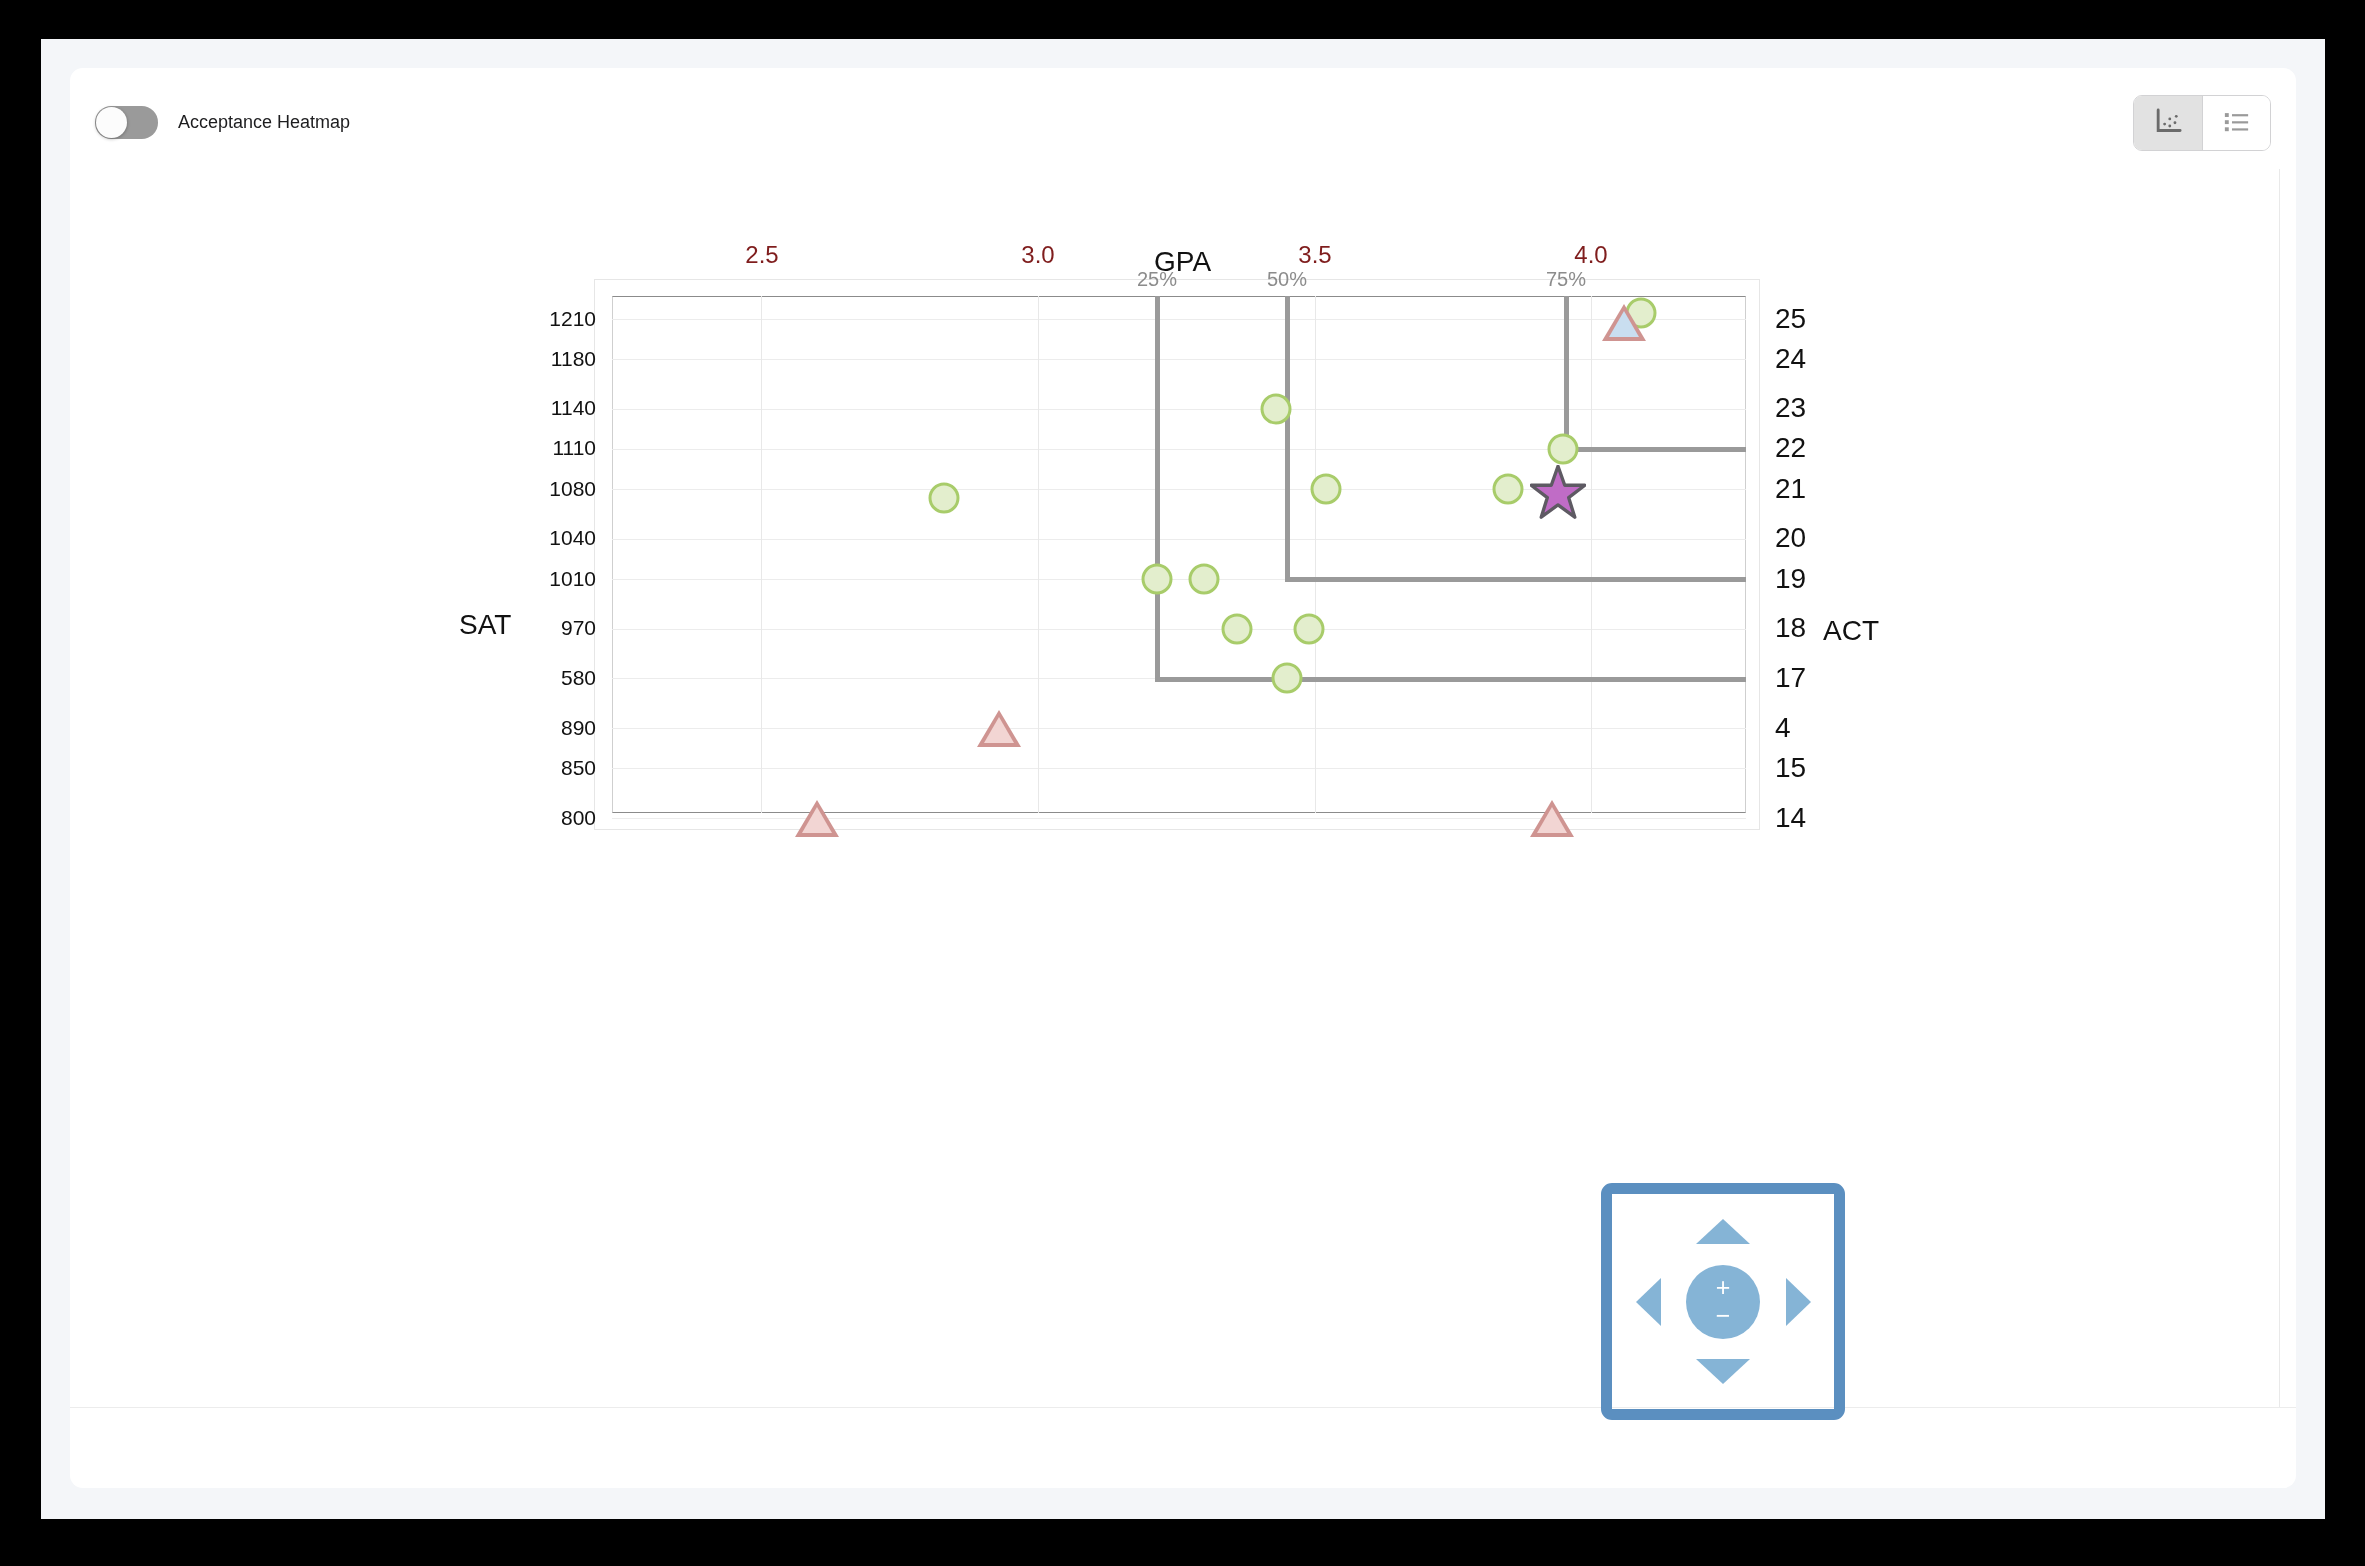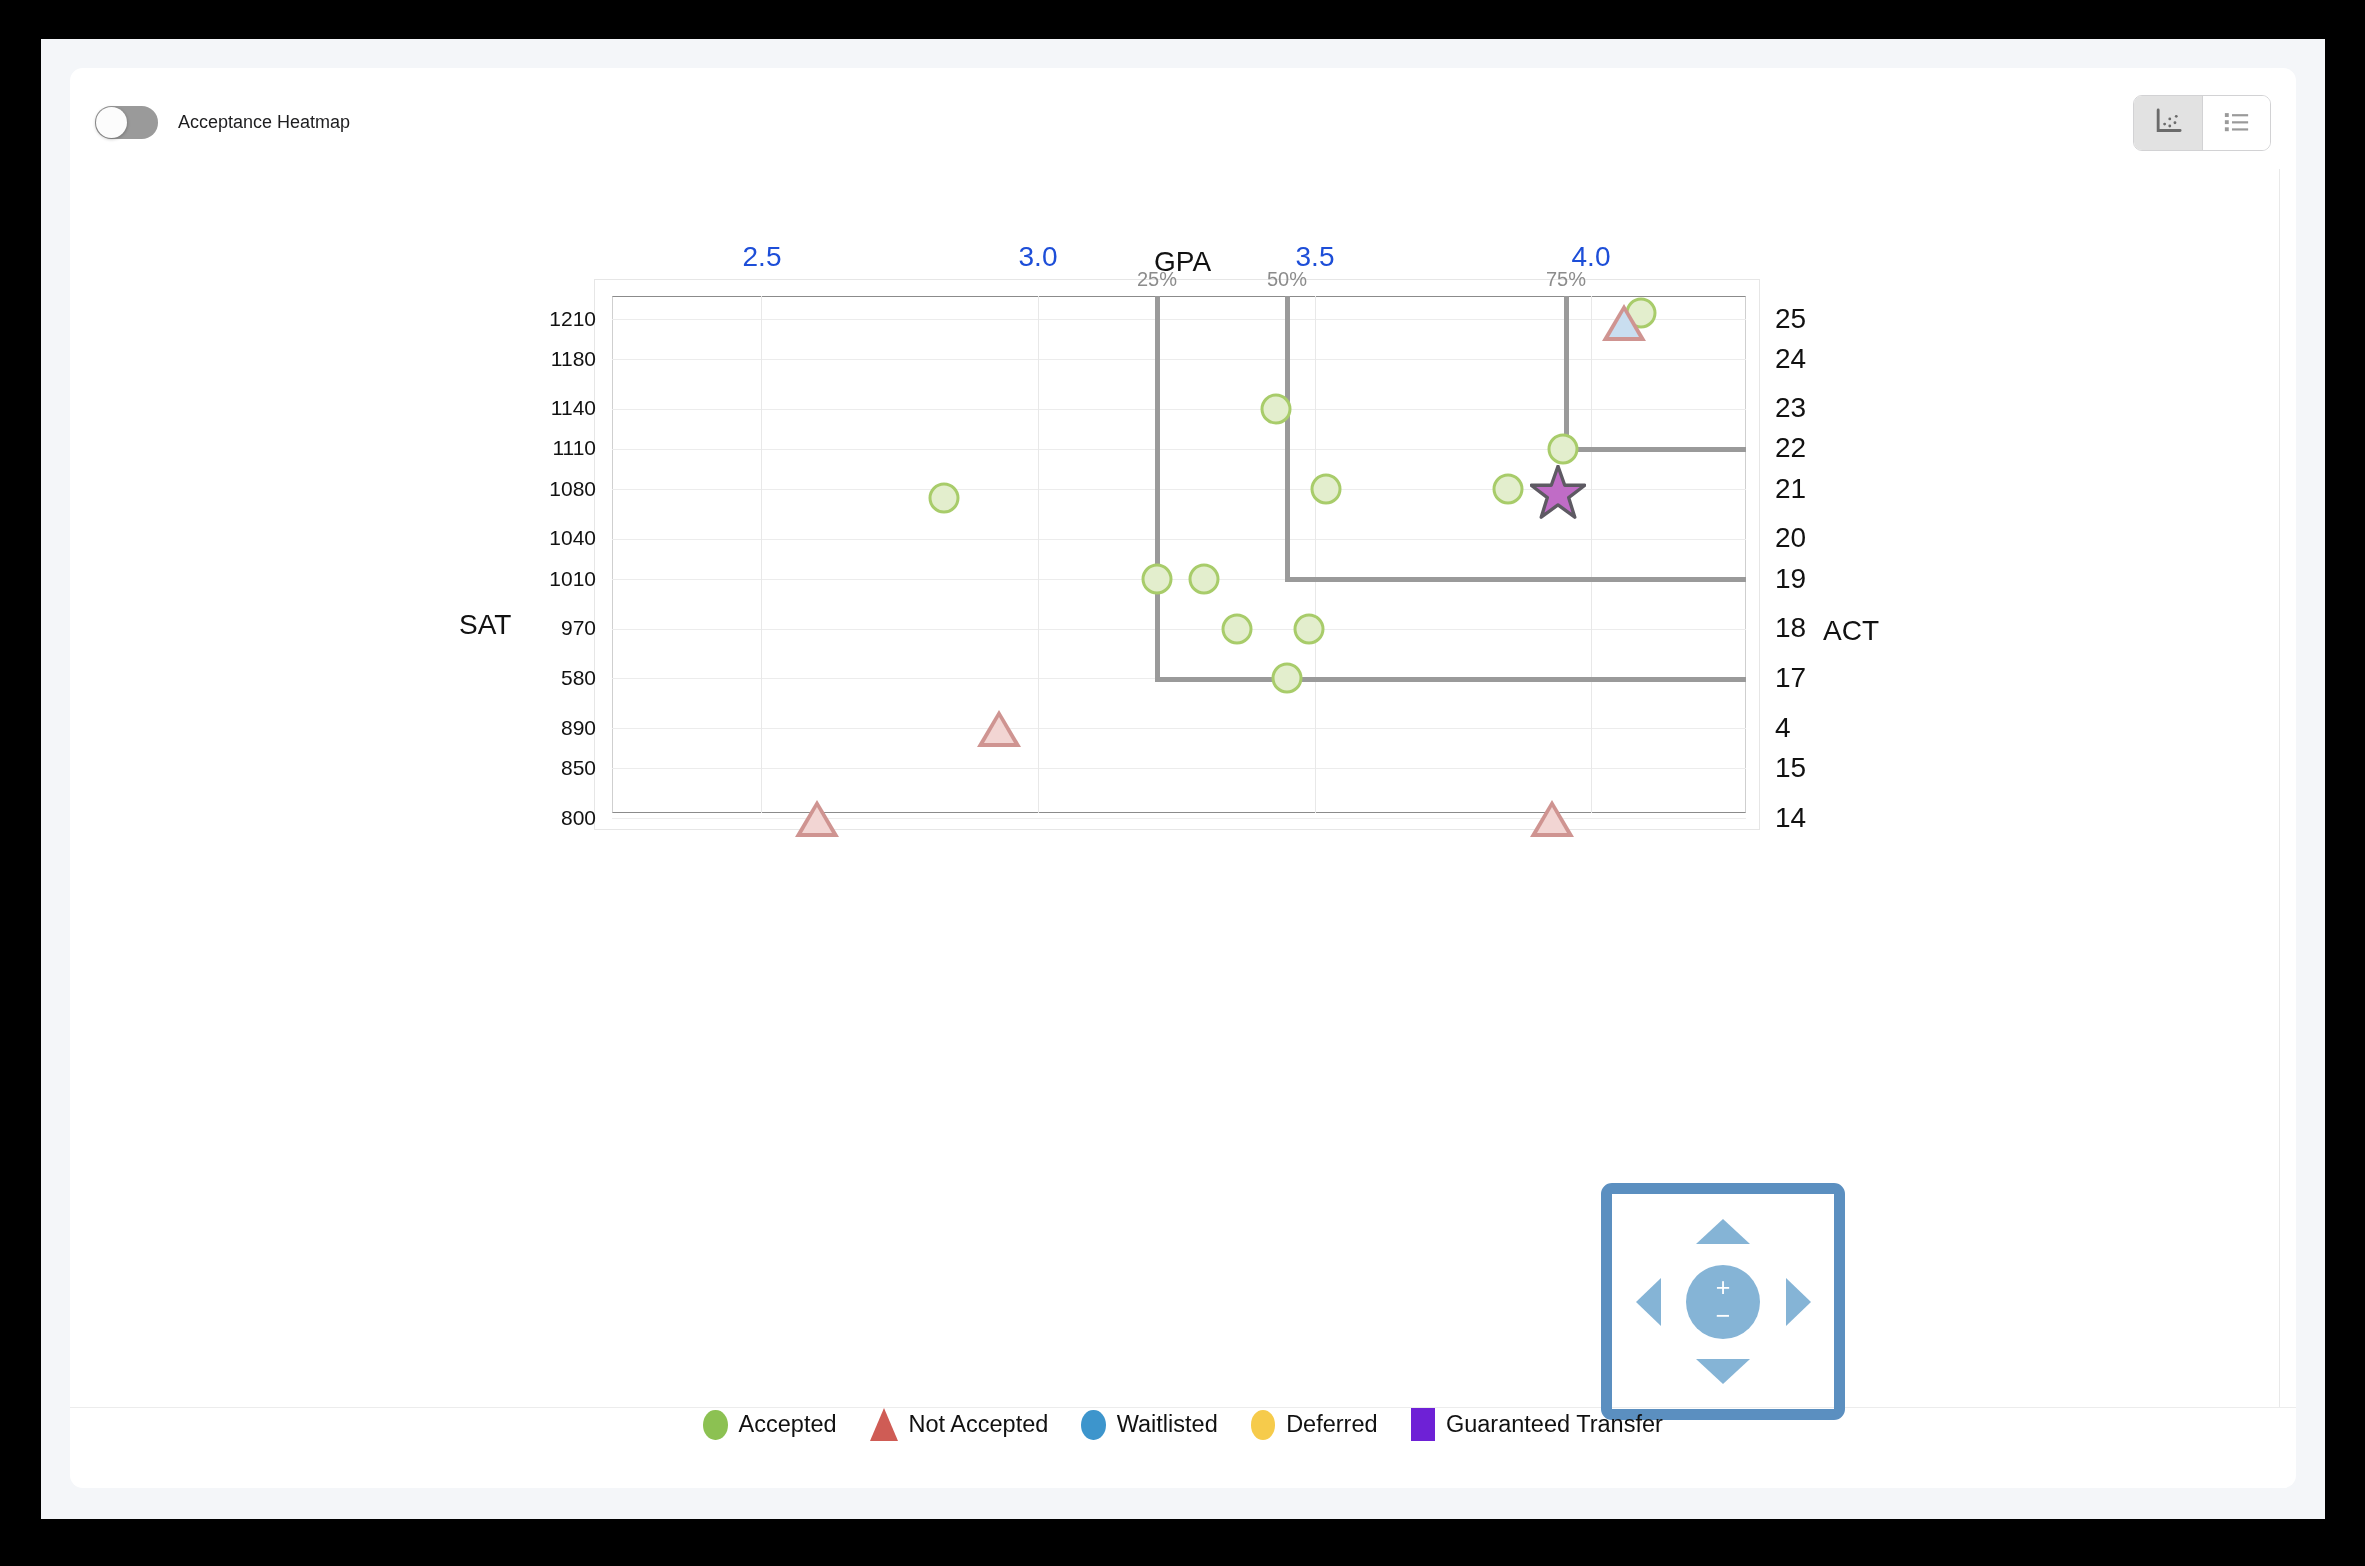--- a/index.html
+++ b/index.html
@@ -121,21 +121,21 @@
     position: absolute;
     height: 4.5px; background: #9a9a9a;
   }
   .pct-lbl {
     position: absolute;
     font-size: 20px; color: #8c8c8c;
     transform: translateX(-50%);
   }
   .xtick {
     position: absolute;
-    font-size: 28px; color: #1d4ed8;
+    font-size: 24px; color: #7f1d1d;
     transform: translateX(-50%);
   }
   .ytick-l {
     position: absolute;
     font-size: 21px; color: #111;
     transform: translateY(-50%);
     text-align: right;
   }
   .ytick-r {
     position: absolute;
@@ -368,38 +368,16 @@
                       border-top:24.4px solid transparent;border-bottom:24.4px solid transparent;
                       border-left:25px solid #85b4d6;"></div>
           <div class="nav-core">
             <span>+</span>
             <span>−</span>
           </div>
         </div>
       </div>
     </div>
 
-    <div class="legend" id="legend">
-        <div class="lg-item">
-          <div class="lg-swatch lg-circle" style="background: rgb(140, 193, 82);"></div>
-          <div class="lg-text">Accepted</div>
-        </div>
-        <div class="lg-item">
-          <div class="lg-swatch lg-tri" style="border-bottom: 33px solid rgb(207, 92, 85);"></div>
-          <div class="lg-text">Not Accepted</div>
-        </div>
-        <div class="lg-item">
-          <div class="lg-swatch lg-circle" style="background: rgb(61, 149, 204);"></div>
-          <div class="lg-text">Waitlisted</div>
-        </div>
-        <div class="lg-item">
-          <div class="lg-swatch lg-circle" style="background: rgb(246, 203, 75);"></div>
-          <div class="lg-text">Deferred</div>
-        </div>
-        <div class="lg-item">
-          <div class="lg-swatch lg-sq" style="background: rgb(110, 33, 214);"></div>
-          <div class="lg-text">Guaranteed Transfer</div>
-        </div>
-      </div>
 
   </div>
 </div>
 
 
 </body></html>

